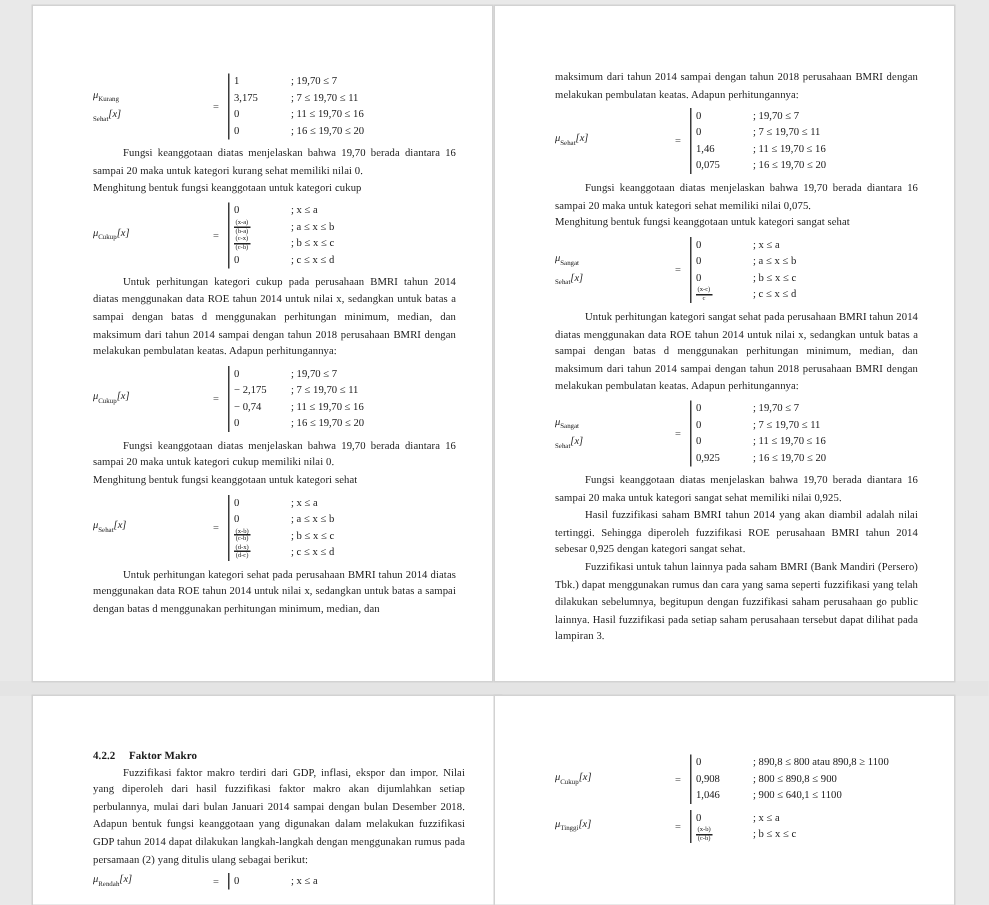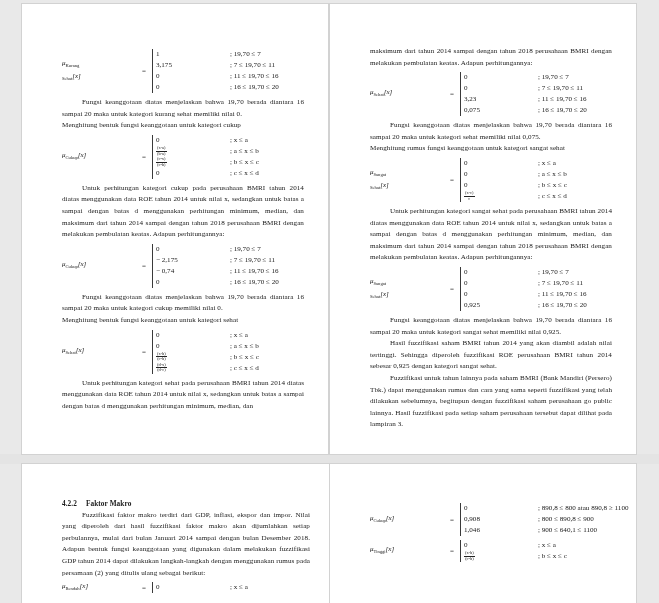--- a/index.html
+++ b/index.html
@@ -54,21 +54,21 @@
   .fl .sub{font-size:4.6px;font-style:normal;vertical-align:sub;}
   .fl .ln2{margin-top:2px;}
   .eq{width:16px;flex:none;text-align:center;font-size:7px;color:#333;}
   .brace{
     border-left:1px solid #3a3a3a;
     padding-left:3px;
   }
   .rows{display:flex;flex-direction:column;}
   .row{display:flex;font-size:7.1px;line-height:11px;white-space:nowrap;}
   .val{width:34px;flex:none;}
-  .cond{padding-left:4px;margin-left:36px;}
+  .cond{padding-left:4px;}
   .frac{
     display:inline-flex;flex-direction:column;
     vertical-align:middle;font-size:4.4px;line-height:4.6px;
     text-align:center;transform:translateY(0px);
   }
   .frac .nu{border-bottom:1px solid #222;padding:0 1px;}
   .frac .de{padding:0 1px;}
 
   
   .seam{
@@ -222,32 +222,32 @@
             <div class="rows">
               <div class="row">
                 <div class="val">0</div>
                 <div class="cond">; 19,70 ≤ 7</div>
               </div>
               <div class="row">
                 <div class="val">0</div>
                 <div class="cond">; 7 ≤ 19,70 ≤ 11</div>
               </div>
               <div class="row">
-                <div class="val">3,23</div>
+                <div class="val">1,46</div>
                 <div class="cond">; 11 ≤ 19,70 ≤ 16</div>
               </div>
               <div class="row">
                 <div class="val">0,075</div>
                 <div class="cond">; 16 ≤ 19,70 ≤ 20</div>
               </div>
             </div>
           </div>
         </div>
         <p class="par">Fungsi keanggotaan diatas menjelaskan bahwa 19,70 berada diantara 16 sampai 20 maka untuk kategori sehat memiliki nilai 0,075.</p>
-        <p class="par noind">Menghitung rumus fungsi keanggotaan untuk kategori sangat sehat</p>
+        <p class="par noind">Menghitung bentuk fungsi keanggotaan untuk kategori sangat sehat</p>
         <div class="formula">
           <div class="fl">
             <span class="mu">μ<span class="sub">Sangat</span></span>
             <span class="mu ln2"><span class="sub">Sehat</span><span>[x]</span></span>
           </div>
           <div class="eq">=</div>
           <div class="brace">
             <div class="rows">
               <div class="row">
                 <div class="val">0</div>

